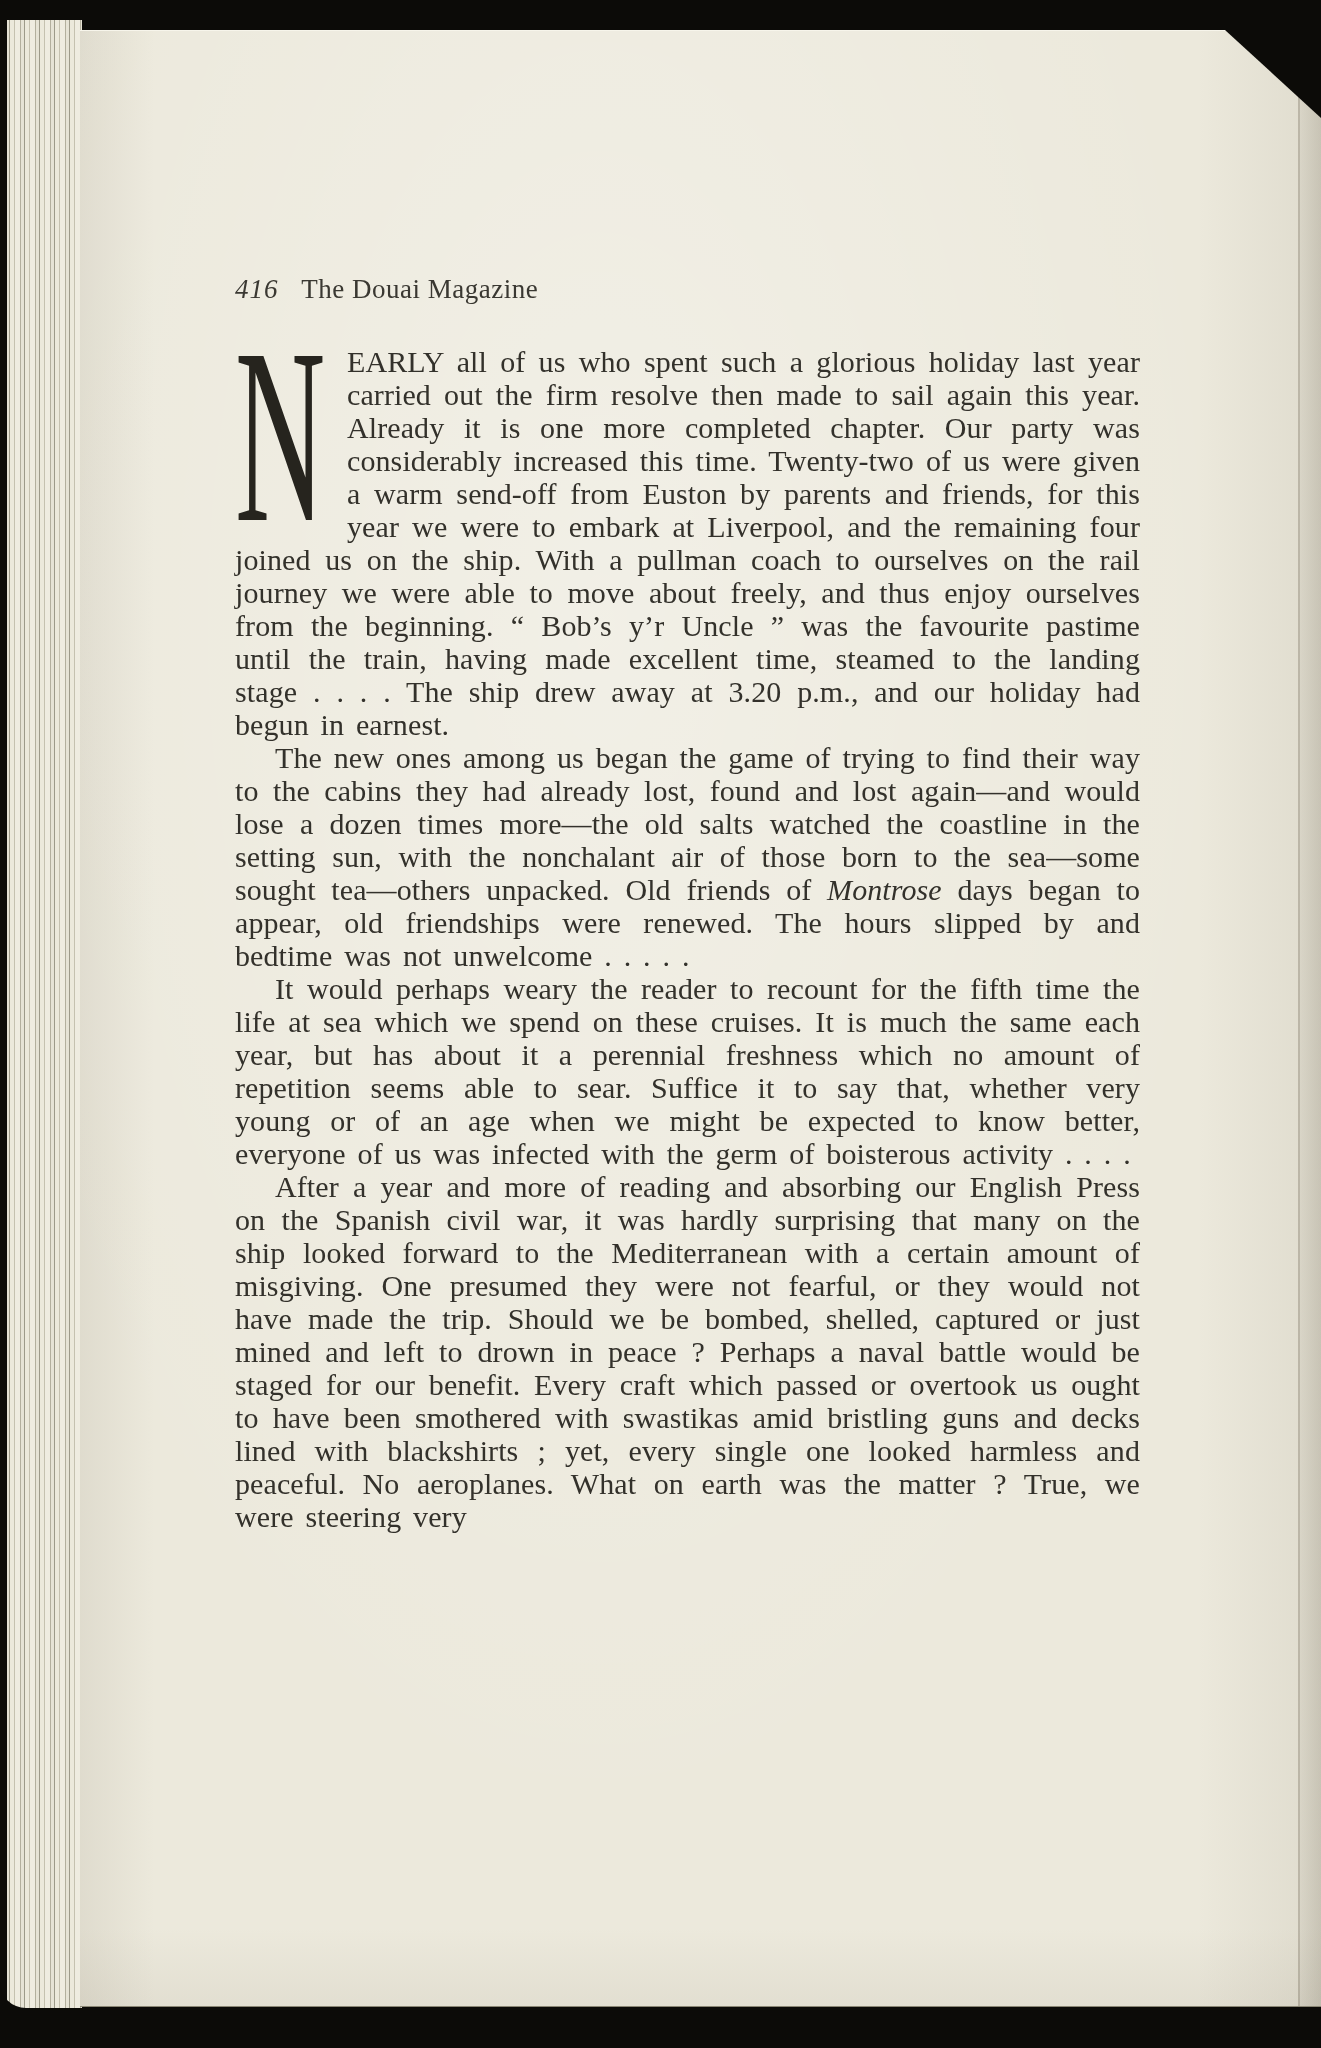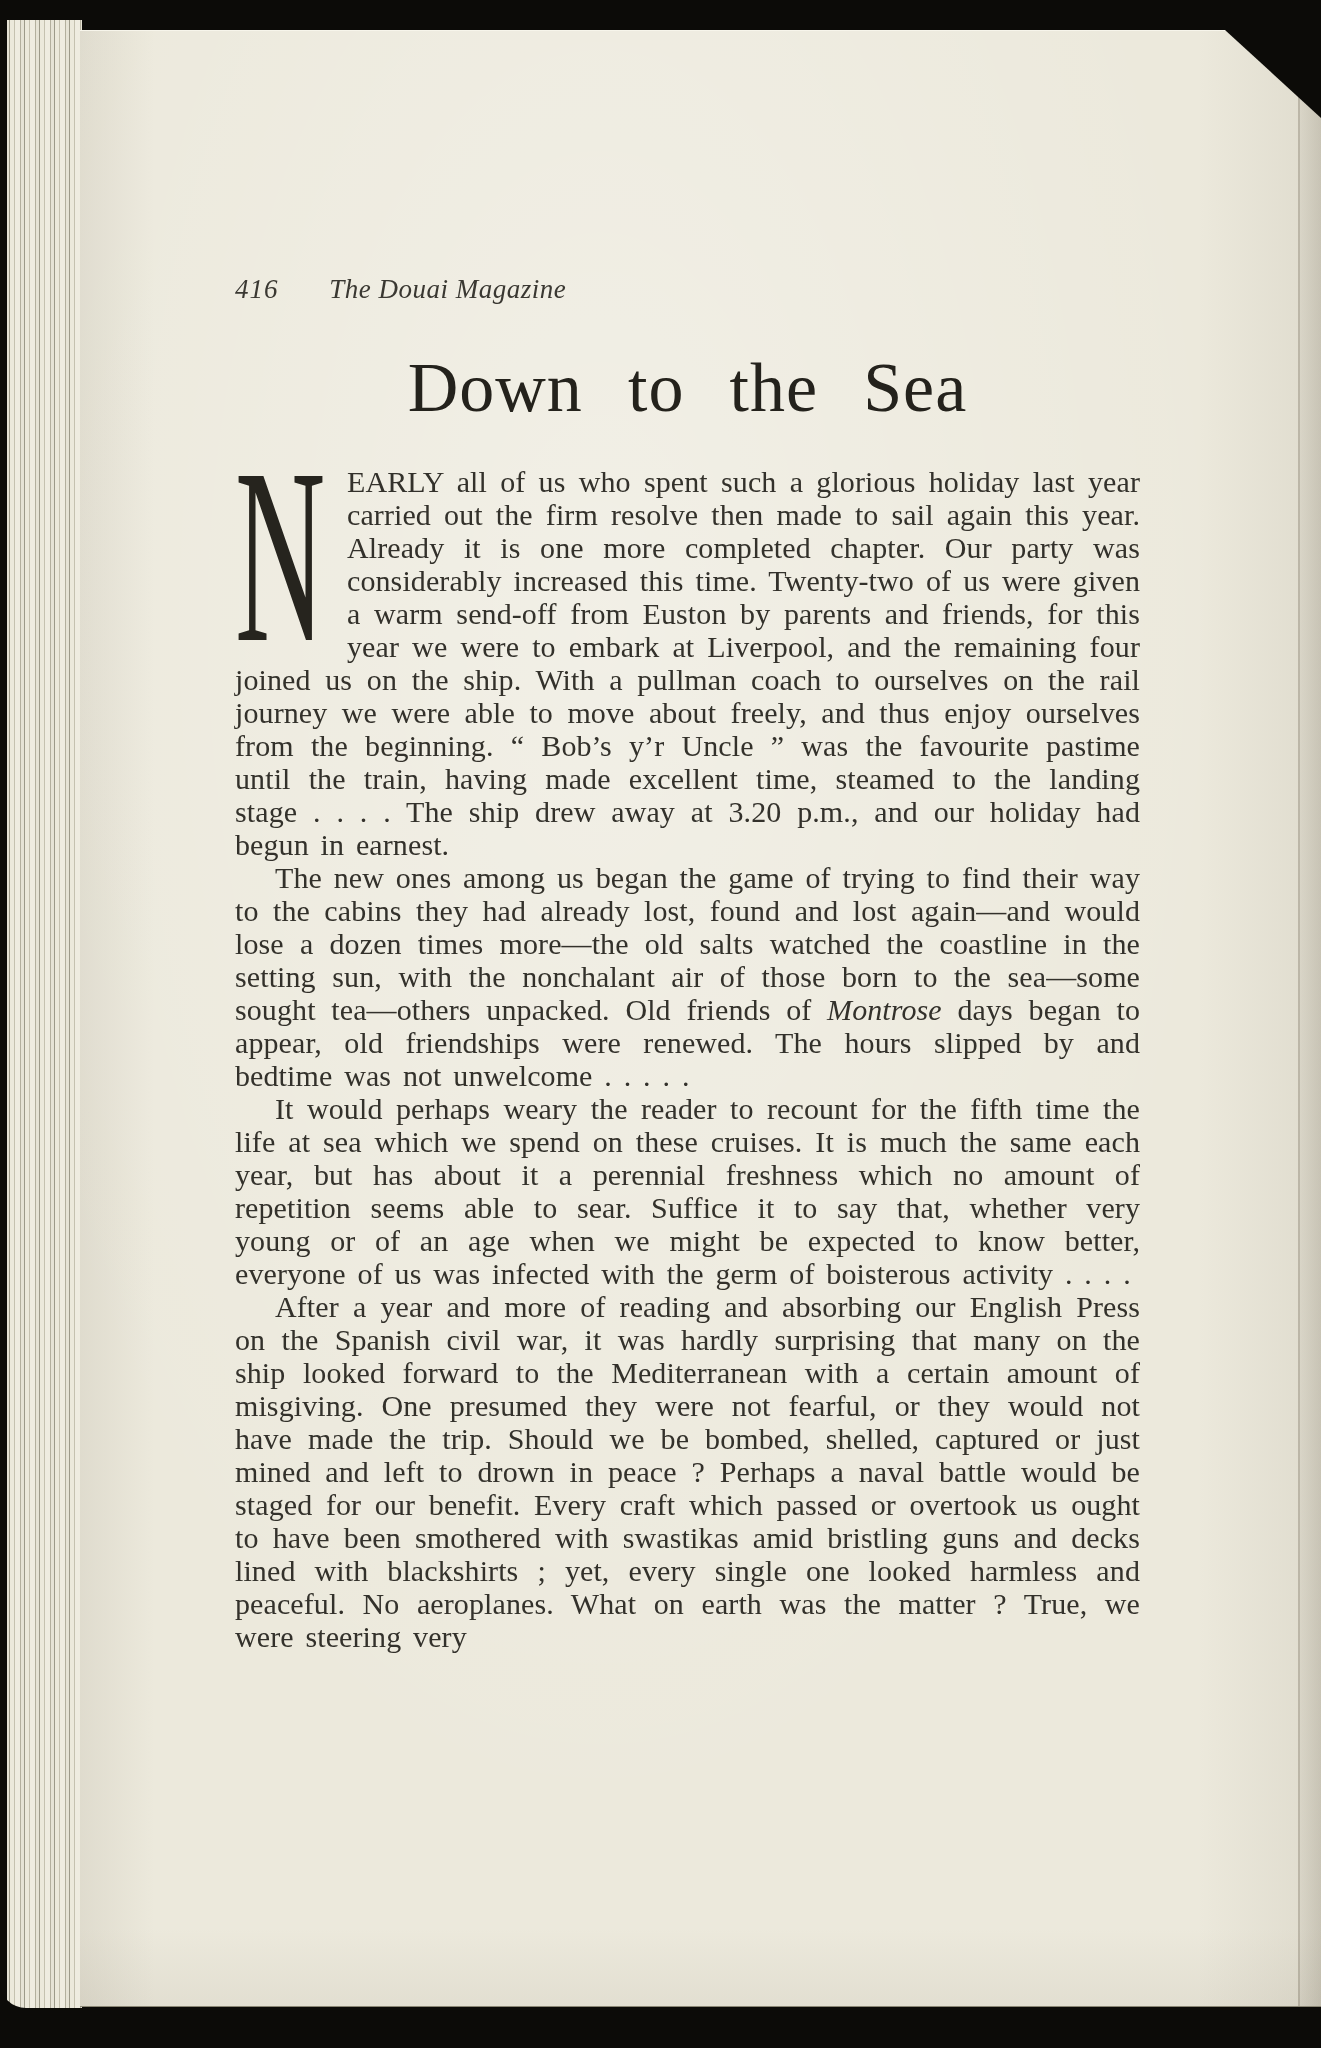--- a/index.html
+++ b/index.html
@@ -66,22 +66,21 @@
   .page-header {
     margin-top: 242px;
     font-size: 27px;
     line-height: 32px;
     color: #3a3832;
     white-space: nowrap;
   }
   .page-number { display: inline-block; letter-spacing: 1px; font-style: italic; }
   .magazine-title {
     display: inline-block;
-    margin-left: 44px;
-    font-style: italic;
+    margin-left: 16px;
     letter-spacing: 0.5px;
   }
   .article-title {
     margin-top: 46px;
     font-size: 70px;
     line-height: 74px;
     text-align: center;
     color: #24221c;
     word-spacing: 0.38em;
     letter-spacing: 1px;
@@ -121,21 +120,20 @@
   <div class="page-stack"></div>
 
   <div class="book-page">
     <div class="content">
 
       <div class="page-header">
         <span class="page-number">416</span>
         <span class="magazine-title">The Douai Magazine</span>
       </div>
 
-      <div class="article-title">Down to the Sea</div>
 
       <div class="article">
         <p>
           <span class="drop-cap">
             <span>N</span>
           </span><span>EARLY all of us who spent such a glorious holiday last year carried out the firm resolve then made to sail again this year.  Already it is one more completed chapter.  Our party was considerably increased this time.  Twenty-two of us were given a warm send-off from Euston by parents and friends, for this year we were to embark at Liverpool, and the remaining four joined us on the ship.  With a pullman coach to ourselves on the rail journey we were able to move about freely, and thus enjoy ourselves from the beginning.  “&nbsp;Bob’s y’r Uncle&nbsp;” was the favourite pastime until the train, having made excellent time, steamed to the landing stage .&nbsp;.&nbsp;.&nbsp;.  The ship drew away at 3.20 p.m., and our holiday had begun in earnest.</span>
         </p>
         <p class="para-indent"><span>The new ones among us began the game of trying to find their way to the cabins they had already lost, found and lost again—and would lose a dozen times more—the old salts watched the coastline in the setting sun, with the nonchalant air of those born to the sea—some sought tea—others unpacked.  Old friends of </span><span class="ship-name">Montrose</span><span> days began to appear, old friendships were renewed.  The hours slipped by and bedtime was not unwelcome .&nbsp;.&nbsp;.&nbsp;.&nbsp;.</span></p>
         <p class="para-indent">It would perhaps weary the reader to recount for the fifth time the life at sea which we spend on these cruises.  It is much the same each year, but has about it a perennial freshness which no amount of repetition seems able to sear.  Suffice it to say that, whether very young or of an age when we might be expected to know better, everyone of us was infected with the germ of boisterous activity .&nbsp;.&nbsp;.&nbsp;.</p>
         <p class="para-indent">After a year and more of reading and absorbing our English Press on the Spanish civil war, it was hardly surprising that many on the ship looked forward to the Mediterranean with a certain amount of misgiving.  One presumed they were not fearful, or they would not have made the trip.  Should we be bombed, shelled, captured or just mined and left to drown in peace&nbsp;?  Perhaps a naval battle would be staged for our benefit.  Every craft which passed or overtook us ought to have been smothered with swastikas amid bristling guns and decks lined with blackshirts&nbsp;; yet, every single one looked harmless and peaceful.  No aeroplanes.  What on earth was the matter&nbsp;?  True, we were steering very</p>

